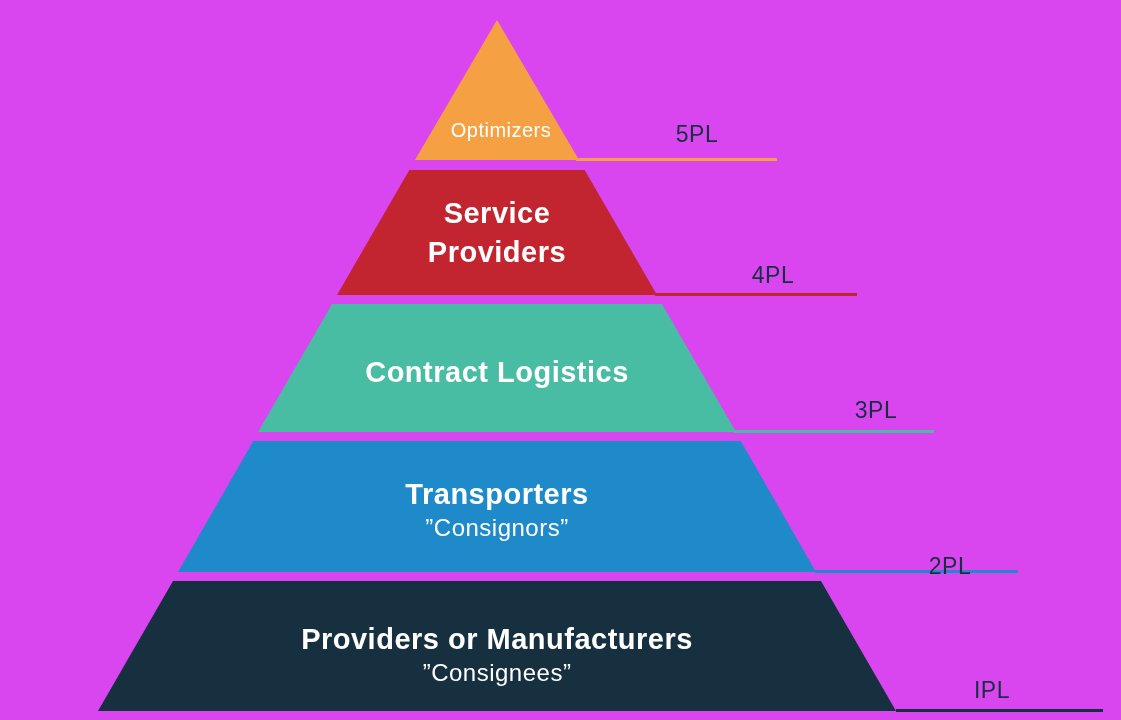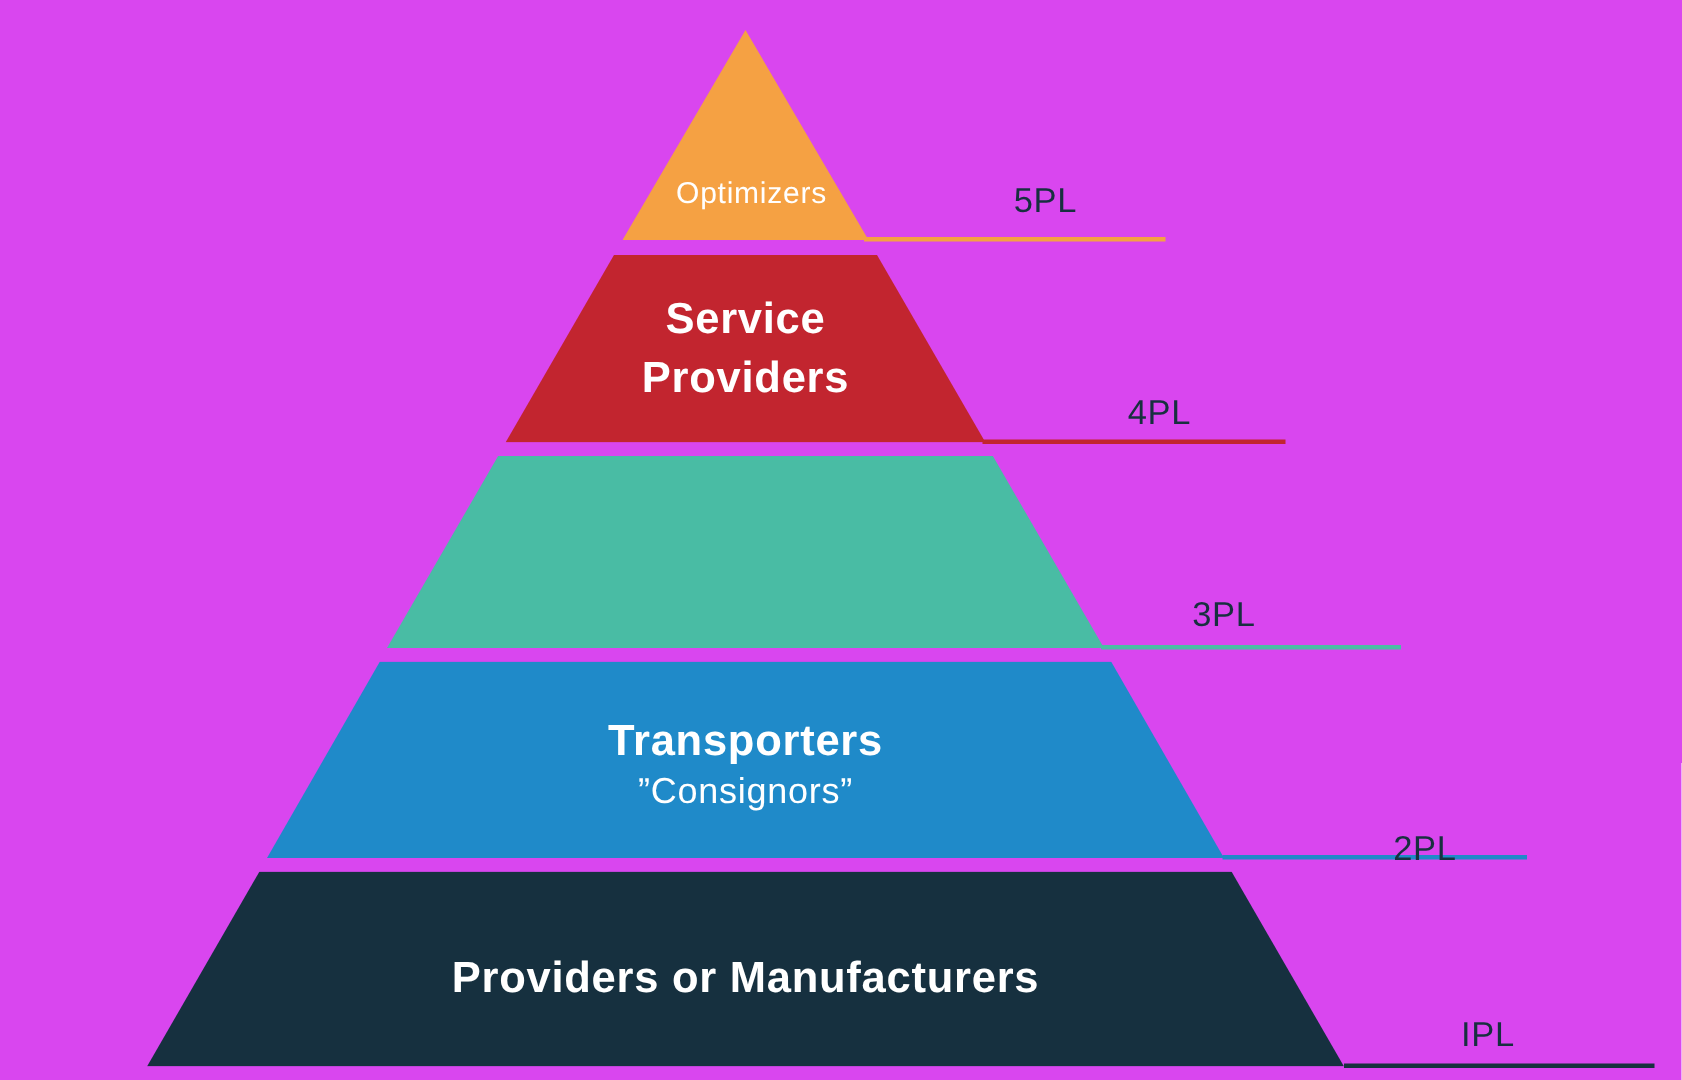--- a/index.html
+++ b/index.html
@@ -54,21 +54,21 @@
   
   .tier {
     position: absolute;
     transform: translate(-50%, -50%);
     font-size: 23px;
     letter-spacing: 0.5px;
     white-space: nowrap;
   }
   .g1 { left: 697px; top: 134px; }
   .g2 { left: 773px; top: 275px; }
-  .g3 { left: 816px; top: 410px; }
+  .g3 { left: 876px; top: 410px; }
   .g4 { left: 950px; top: 566px; }
   .g5 { left: 992px; top: 690px; }
 </style>
 </head>
 <body>
 
 <div class="canvas">
 
   <div class="shape s1" style="background-color: rgb(245, 161, 67);"></div>
   <div class="shape s2" style="background-color: rgb(194, 37, 47);"></div>
@@ -81,28 +81,32 @@
   <div class="line l3" style="background-color: rgb(73, 188, 164);"></div>
   <div class="line l4" style="background-color: rgb(31, 138, 201);"></div>
   <div class="line l5" style="background-color: rgb(22, 48, 63);"></div>
 
   <div class="ltext t1" style="color: rgb(255, 255, 255);">Optimizers</div>
 
   <div class="ltext t2" style="color: rgb(255, 255, 255);">
     <div class="main">Service Providers</div>
   </div>
 
+  <div class="ltext t3" style="color: rgb(255, 255, 255);">
+    <div class="main">Contract Logistics</div>
+  </div>
 
   <div class="ltext t4" style="color: rgb(255, 255, 255);">
     <div class="main">Transporters</div>
     <div class="sub">”Consignors”</div>
   </div>
 
   <div class="ltext t5" style="color: rgb(255, 255, 255);">
     <div class="main">Providers or Manufacturers</div>
+    <div class="sub">”Consignees”</div>
   </div>
 
   <div class="tier g1" style="color: rgb(23, 48, 63);">5PL</div>
   <div class="tier g2" style="color: rgb(23, 48, 63);">4PL</div>
   <div class="tier g3" style="color: rgb(23, 48, 63);">3PL</div>
   <div class="tier g4" style="color: rgb(23, 48, 63);">2PL</div>
   <div class="tier g5" style="color: rgb(23, 48, 63);">IPL</div>
 
 </div>
 

